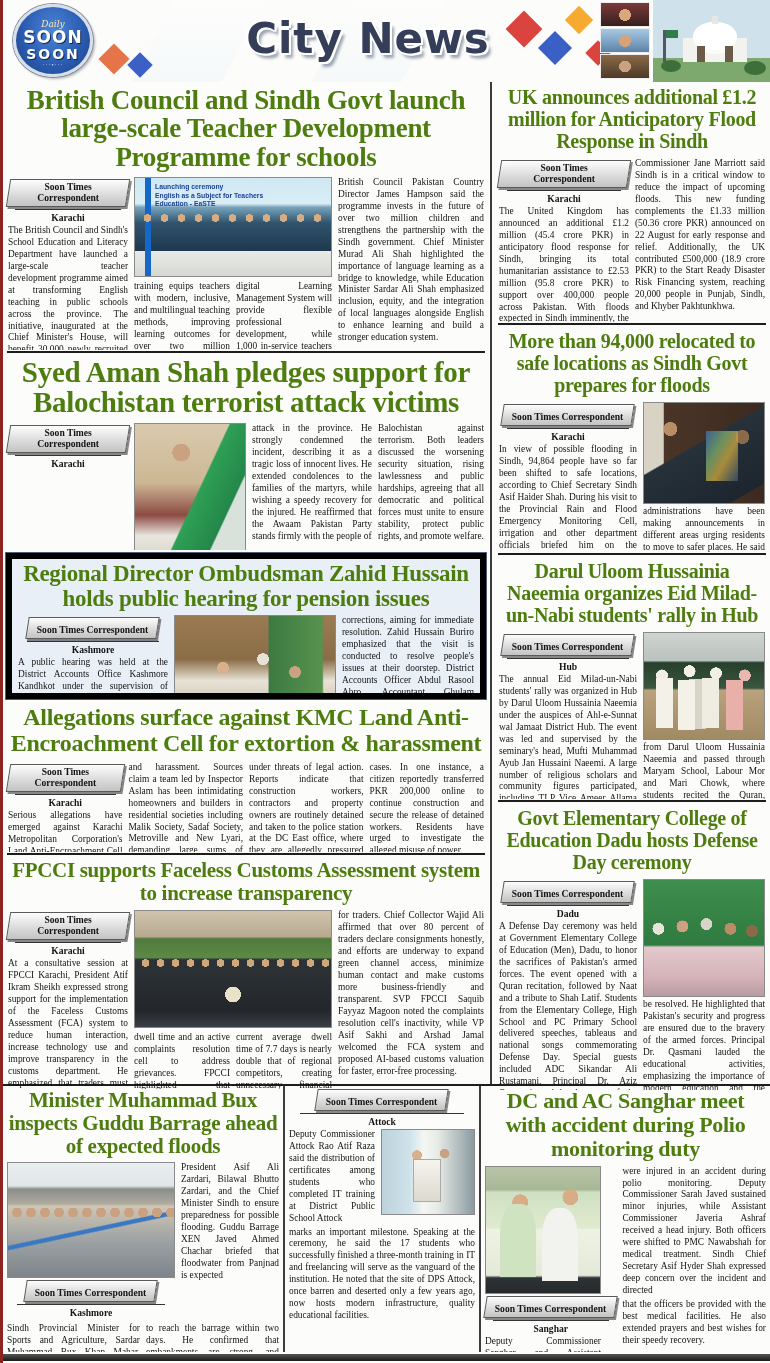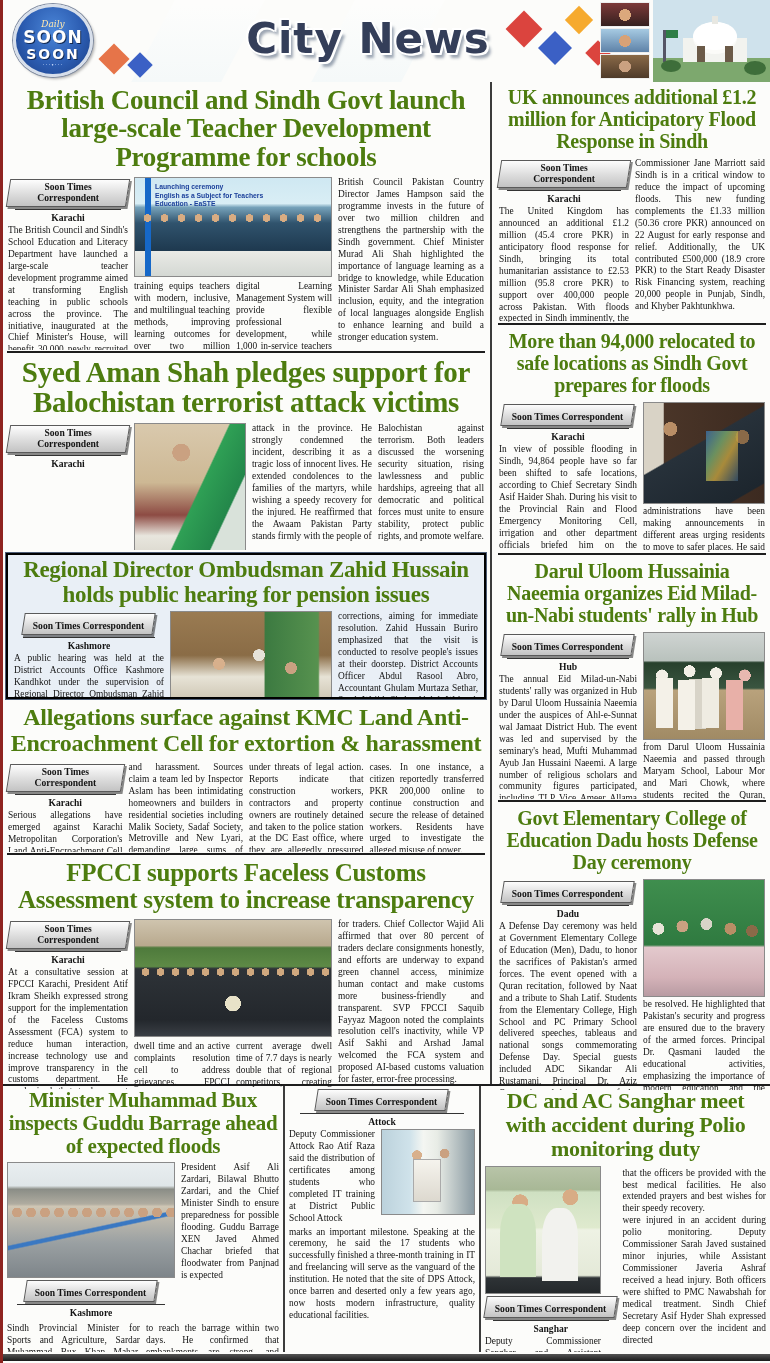--- a/index.html
+++ b/index.html
@@ -53,40 +53,40 @@
   .b-attock { width:198px; border-left:2px solid #3c3c3c; border-right:2px solid #3c3c3c; }
   .b-sanghar { flex:1; }
   .footerbar { height:7px; background:linear-gradient(180deg,#555,#1a1a1a); margin-top:2px; }
   
   article { overflow:hidden; }
   .hl { font-weight:bold; text-align:center; color:#4d7c0f; letter-spacing:-0.3px; }
   .hl-brit { font-size:27px; line-height:1.05; padding:4px 2px 5px; }
   .hl-aman { font-size:29px; line-height:1.04; padding:3px 2px 5px; }
   .hl-omb  { font-size:23px; line-height:1.07; padding:2px 2px 3px; }
   .hl-kmc  { font-size:24px; line-height:1.08; padding:3px 2px 4px; }
-  .hl-fpcci{ font-size:25px; line-height:1.08; padding:3px 2px 5px; }
+  .hl-fpcci{ font-size:21px; line-height:1.08; padding:3px 2px 5px; }
   .hl-sm   { font-size:20px; line-height:1.1; padding:4px 2px 5px; }
   .hl-guddu{ font-size:21px; line-height:1.1; padding:2px 0 4px; }
   .hl-attock{ font-size:21px; line-height:1.12; padding:2px 0 3px; }
   .hl-sang { font-size:22px; line-height:1.1; padding:2px 0 4px; }
   .cols { display:flex; gap:6px; padding:1px 3px; }
   .body { font-size:9.4px; line-height:1.27; text-align:justify; margin-top:2px; }
   .byline { text-align:center; margin:2px 0 2px; }
   .ribbon {
     display:inline-block; transform:skewX(-9deg);
     background:linear-gradient(180deg,#fdfdfd,#dcdcdc 55%,#c3c3c3);
     border:1px solid #5a5a5a; box-shadow:2px 2px 0 rgba(20,20,20,.5);
     padding:1px 9px; margin-bottom:1px;
   }
   .ribbon span { display:inline-block; transform:skewX(9deg); font-weight:bold; font-size:9.6px; }
   .byline-rule { width:88%; margin:1px auto 0; border-bottom:1px solid #333; }
   .dateline { font-weight:bold; font-size:9.6px; margin-top:2px; }
   .a-brit { height:268px; }
   .a-aman { height:196px; }
-  .a-omb  { height:146px; background:#e9eff6; border:2px solid #000000; outline:1px solid #4e5d76; margin:3px 1px; padding:1px 3px; }
+  .a-omb  { height:146px; background:#e9eff6; border:6px solid #000000; outline:1px solid #4e5d76; margin:3px 1px; padding:1px 3px; }
   .a-kmc  { height:150px; }
   .a-fpcci{ height:233px; }
   .a-uk   { height:240px; }
   .a-reloc{ height:226px; }
   .a-darul{ height:243px; }
   .a-dadu { height:287px; }
   .subcols { display:flex; gap:6px; }
   .subcols .body { flex:1; }
   
   .ph { position:relative; overflow:hidden; border:1px solid #8a8a8a; background:#9a9a9a; }
@@ -467,22 +467,22 @@
         <div>
           <div class="ph ph-sang"></div>
           <div class="byline">
             <div class="ribbon"><span>Soon Times Correspondent</span></div>
             <div class="byline-rule"></div>
             <div class="dateline">Sanghar</div>
           </div>
           <p class="body" style="width:116px">Deputy Commissioner Sanghar and Assistant Commissioner Sinjhoro</p>
         </div>
         <div class="grow">
+          <p class="body" style="margin-top:0">were injured in an accident during polio monitoring. Deputy Commissioner Sarah Javed sustained minor injuries, while Assistant Commissioner Javeria Ashraf received a head injury. Both officers were shifted to PMC Nawabshah for medical treatment. Sindh Chief Secretary Asif Hyder Shah expressed deep concern over the incident and directed</p>
           <p class="body">that the officers be provided with the best medical facilities. He also extended prayers and best wishes for their speedy recovery.</p>
-          <p class="body" style="margin-top:0">were injured in an accident during polio monitoring. Deputy Commissioner Sarah Javed sustained minor injuries, while Assistant Commissioner Javeria Ashraf received a head injury. Both officers were shifted to PMC Nawabshah for medical treatment. Sindh Chief Secretary Asif Hyder Shah expressed deep concern over the incident and directed</p>
         </div>
       </div>
     </article>
 
   </div>
 
   <div class="footerbar"></div>
 </div>
 
 </body></html>

